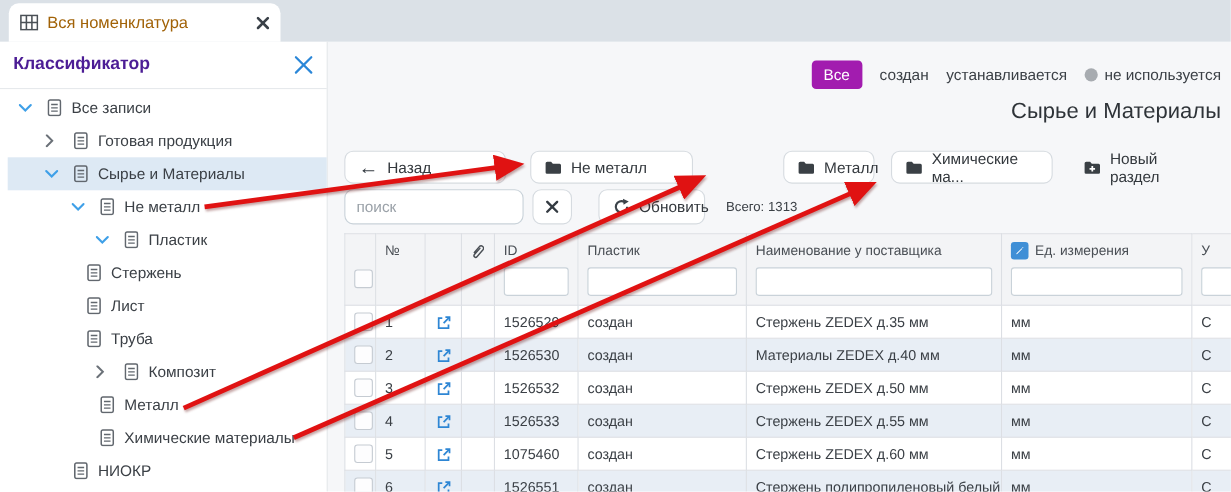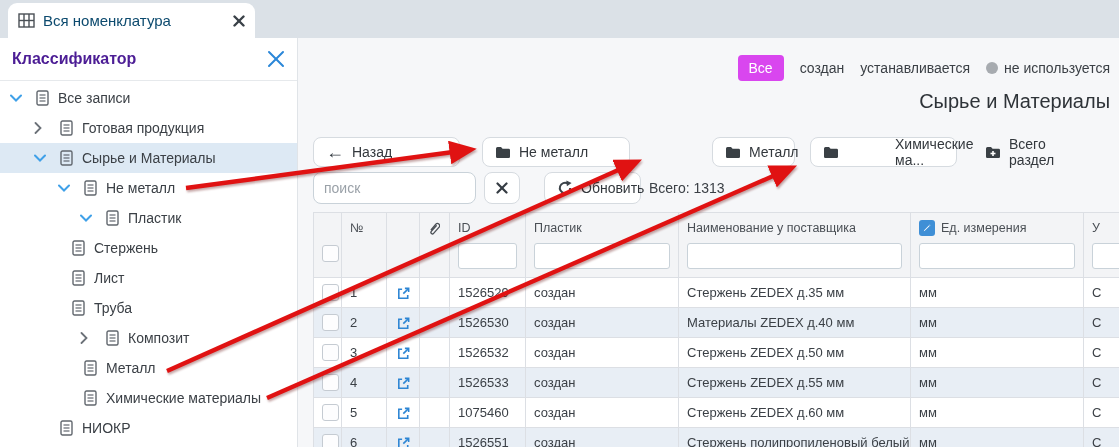--- a/index.html
+++ b/index.html
@@ -7,64 +7,64 @@
     position:relative;width:1119px;height:447px;overflow:hidden;
     font-family:"Liberation Sans", sans-serif;color:#3b4046;background:#fff;
     -webkit-font-smoothing:antialiased;
   }
   
   .tabbar{position:absolute;left:0;top:0;width:1119px;height:38px;background:#dbe1e7;}
   .tab{
     position:absolute;left:8px;top:3px;width:247px;height:35px;background:#ffffff;
     border-radius:9px 9px 0 0;display:flex;align-items:center;padding:0 10px;box-sizing:border-box;
   }
-  .tab-title{font-size:15px;color:#0c4a6e;margin-left:8px;flex:1;}
+  .tab-title{font-size:15px;color:#a16207;margin-left:8px;flex:1;}
   .tab .x{margin-left:auto;display:flex;align-items:center;}
   
   .sidebar{position:absolute;left:0;top:38px;width:298px;height:409px;background:#fff;border-right:1px solid #e0e4e8;box-sizing:border-box;}
   .sidebar-header{height:42px;display:flex;align-items:center;padding:0 12px;border-bottom:1px solid #e6e9ec;}
   .sidebar-title{font-size:16px;font-weight:bold;color:#4c1d95;flex:1;}
-  .tree{padding-top:2px;}
+  .tree{padding-top:2px;margin-left:7px;}
   .tree-item{height:30px;display:flex;align-items:center;cursor:default;}
   .tree-item.selected{background:#dde9f4;}
   .lv0{padding-left:10px}.lv1{padding-left:34px}.lv2{padding-left:58px}.lv3{padding-left:80px}.lv4{padding-left:46px}
   .chev{width:26px;display:flex;align-items:center;justify-content:flex-start;}
   .doc{width:22px;display:flex;align-items:center;}
   .tlabel{font-size:14px;color:#3b4046;white-space:nowrap;}
   
   .main{position:absolute;left:298px;top:38px;width:821px;height:409px;background:#f6f7f9;}
   .btn{
     position:absolute;box-sizing:border-box;background:#fff;border:1px solid #d6dbe0;border-radius:8px;
     display:flex;align-items:center;font-size:14px;color:#33383d;padding:0 12px;cursor:pointer;
   }
   .btn .bicon{display:flex;align-items:center;margin-right:8px;}
   .filters-btn{left:17px;top:16px;width:125px;height:32px;border-radius:9px;}
   .filters-btn .chevdn{margin-left:12px;display:flex;align-items:center;}
   .chips{position:absolute;right:9px;top:16px;height:28px;display:flex;align-items:center;gap:16px;}
   .chip{font-size:14px;color:#3b4046;cursor:pointer;display:flex;align-items:center;gap:6px;white-space:nowrap;}
-  .chip.active{background:#d946ef;color:#fff;border-radius:4px;padding:5px 11px;}
+  .chip.active{background:#a21caf;color:#fff;border-radius:4px;padding:5px 11px;}
   .dot{width:12px;height:12px;border-radius:50%;background:#a7abb0;display:inline-block;}
   .page-title{position:absolute;right:9px;top:52px;font-size:20px;color:#2e3338;white-space:nowrap;}
   .row-btns .btn{top:99px;height:30px;}
   .btn-back{left:15px;width:147px;}
   .btn-nemetall{left:184px;width:148px;}
   .btn-metall{left:414px;width:83px;}
-  .btn-chem{left:512px;width:147px;gap:48px;}
+  .btn-chem{left:512px;width:147px;}
   .btn-newsection{left:675px;width:130px;border:none;background:transparent;}
   .back-arrow{font-size:18px;line-height:1;color:#343b42;margin-right:8px;}
   
   .search-input{
     position:absolute;left:15px;top:134px;width:163px;height:32px;box-sizing:border-box;
     border:1px solid #c9d2d9;border-radius:8px;padding:0 10px;font-size:14px;color:#3b4046;background:#fff;outline:none;
     font-family:"Liberation Sans",sans-serif;
   }
   .search-input::placeholder{color:#9aa1a8;}
   .clear-btn{left:186px;top:134px;width:36px;height:32px;justify-content:center;padding:0;}
   .refresh-btn{left:246px;top:134px;width:97px;height:32px;}
-  .total{position:absolute;left:351px;top:134px;height:32px;line-height:32px;font-size:14px;color:#3b4046;white-space:nowrap;}
+  .total{position:absolute;left:362px;top:134px;height:32px;line-height:32px;font-size:12px;color:#3b4046;white-space:nowrap;}
   
   table.grid{
     position:absolute;left:15px;top:174px;width:830px;border-collapse:collapse;table-layout:fixed;
     background:#fff;font-size:13px;
   }
   table.grid th,table.grid td{border:1px solid #dcdfe4;box-sizing:border-box;overflow:hidden;white-space:nowrap;}
   table.grid th{background:#f3f4f6;height:65px;vertical-align:top;text-align:left;padding:6px 8px 0 8px;font-weight:normal;}
   .th-label{font-size:12.5px;color:#4a4f55;display:flex;align-items:center;gap:6px;height:18px;}
   .th-filter{width:100%;height:26px;box-sizing:border-box;border:1px solid #c9d2d9;border-radius:3px;margin-top:6px;outline:none;background:#fff;font-family:"Liberation Sans",sans-serif;}
   table.grid td{height:30px;padding:0 8px;color:#3b4046;}
@@ -373,21 +373,21 @@
       <div class="btn btn-newsection">
         <span class="bicon">
           <svg width="16" height="13" viewBox="0 0 16 13">
               <path d="M1 2.5 Q1 1 2.5 1 H6 L7.6 2.8 H13.7 Q15 2.8 15 4.2 V10.8 Q15 12 13.7 12 H2.3 Q1 12 1 10.8 Z" fill="#3a4045"></path>
               <g stroke="#fff" stroke-width="1.6">
                 <line x1="8" y1="5" x2="8" y2="10"></line>
                 <line x1="5.5" y1="7.5" x2="10.5" y2="7.5"></line>
               </g>
             </svg>
         </span>
-        <span>Всего раздел</span>
+        <span>Новый раздел</span>
       </div>
     </div>
 
     <input class="search-input" type="text" placeholder="поиск" style="">
     <div class="btn clear-btn">
       <span style="display:flex">
         <svg width="12" height="12" viewBox="0 0 12 12">
             <g stroke="#343b42" stroke-width="2.2" stroke-linecap="round">
               <line x1="1.5" y1="1.5" x2="10.5" y2="10.5"></line>
               <line x1="10.5" y1="1.5" x2="1.5" y2="10.5"></line>

